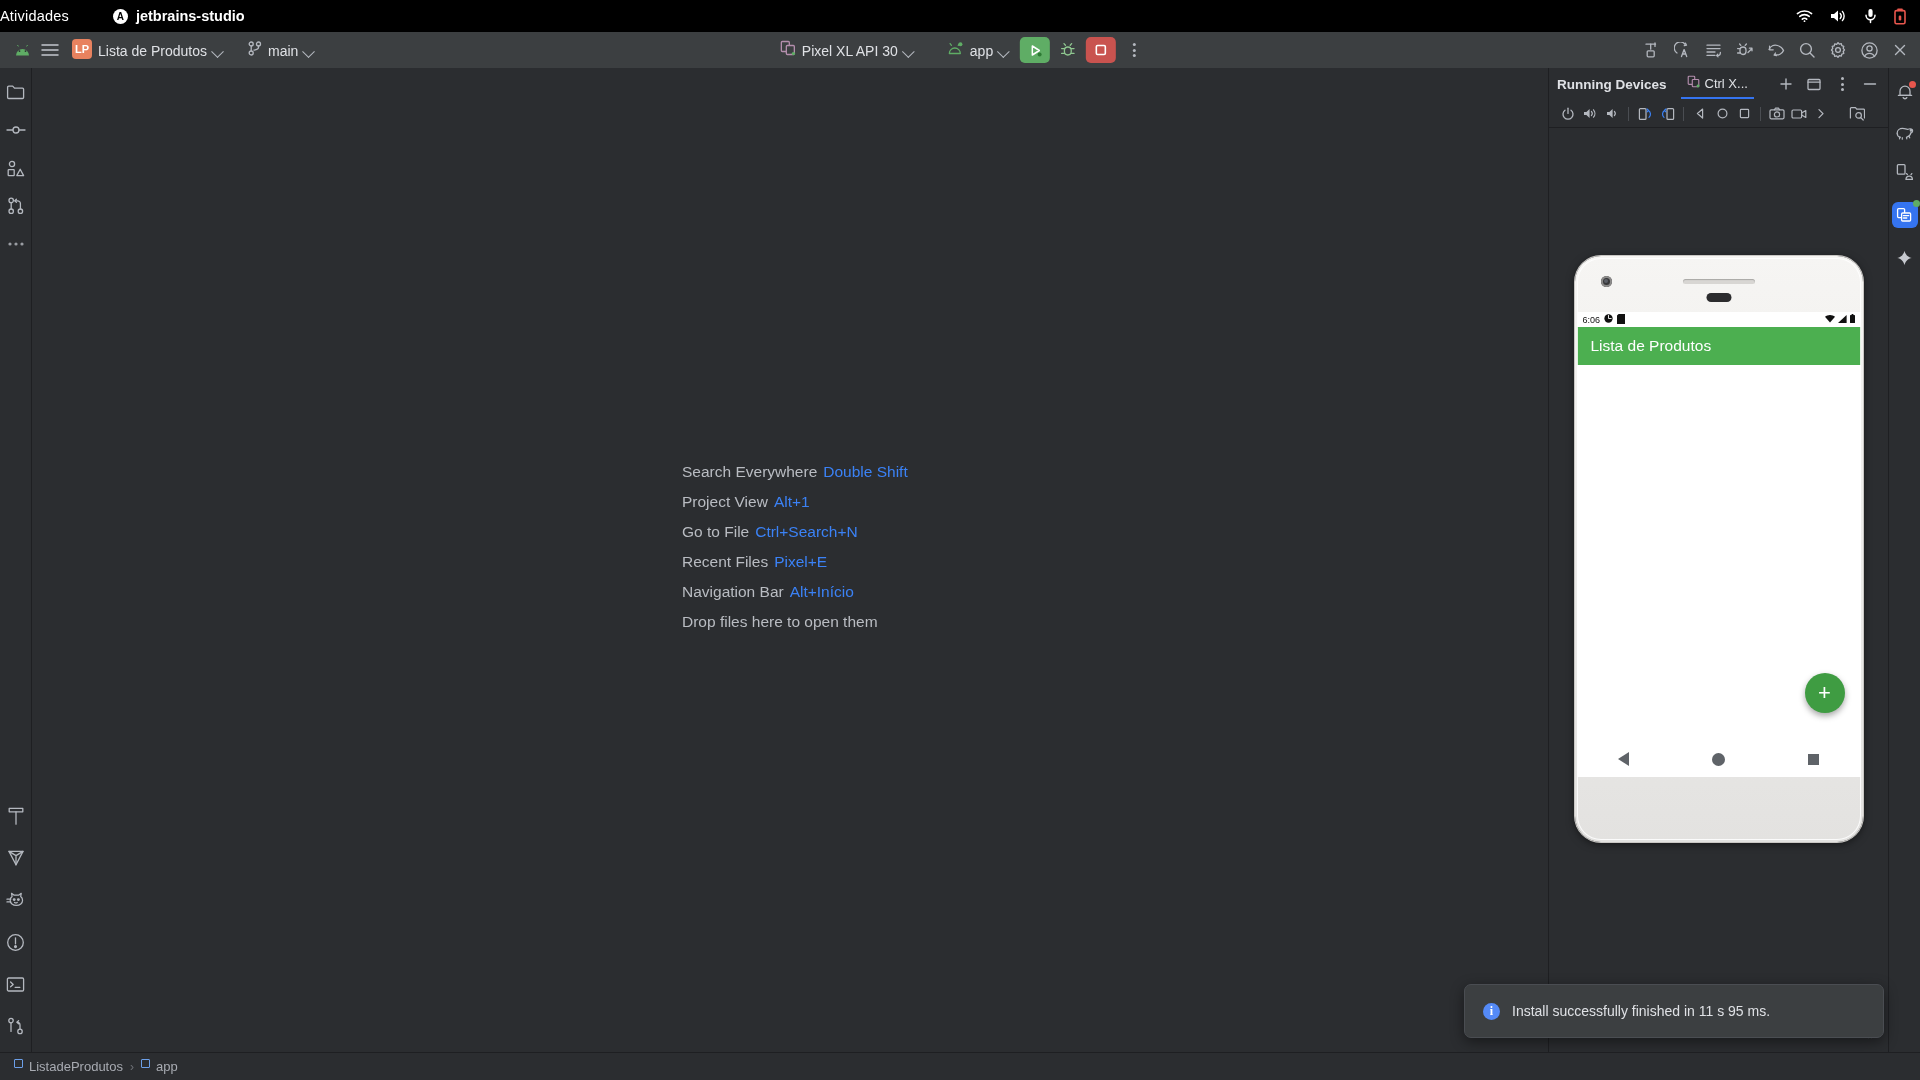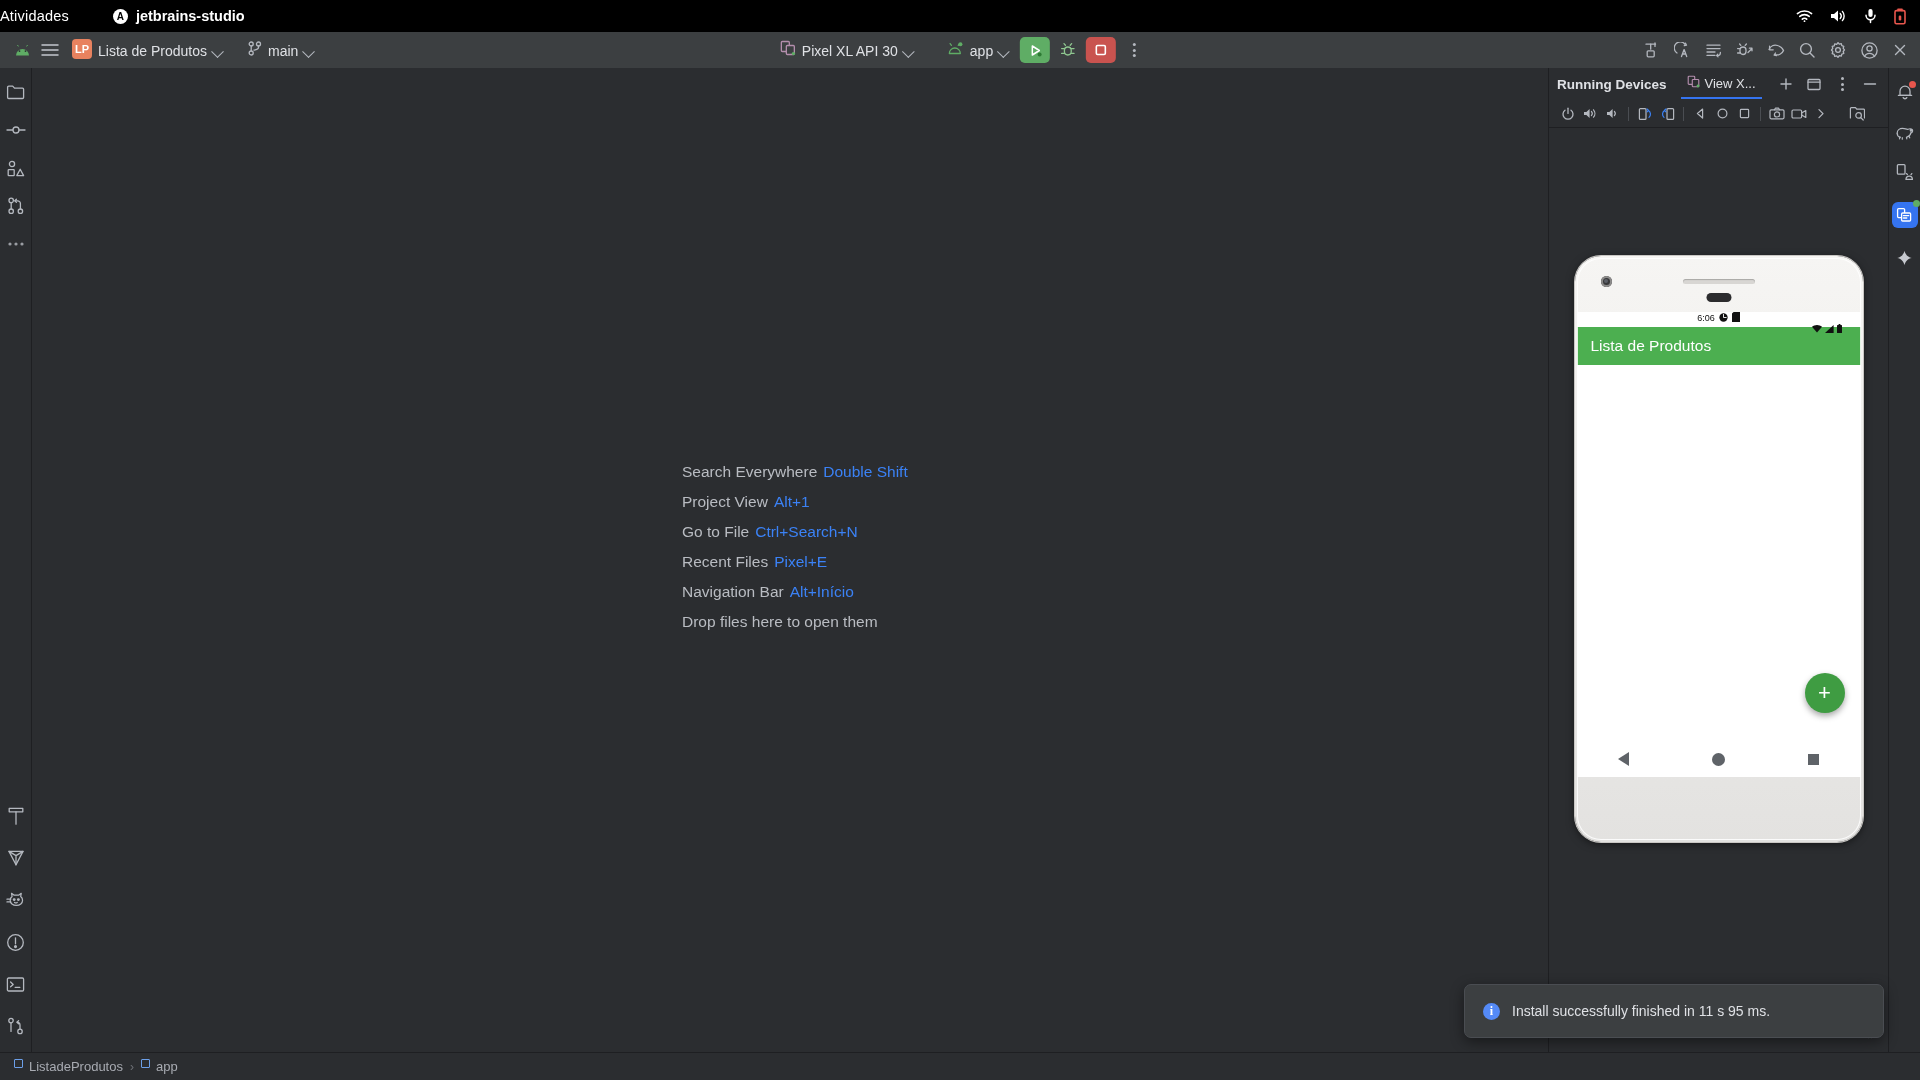--- a/index.html
+++ b/index.html
@@ -99,21 +99,21 @@
   .phone:after{ content:""; position:absolute; inset:2px; border-radius:24px;
     box-shadow: inset 0 0 0 1px rgba(255,255,255,.85); pointer-events:none;}
   .p-cam { position:absolute; left:26px; top:20px; width:11px; height:11px; border-radius:50%;
     background:#38383a; box-shadow: inset 0 0 0 2px #8d8c8b;}
   .p-cam:after{content:"";position:absolute;left:3px;top:2.5px;width:4px;height:4px;border-radius:50%;background:#5c5f66;}
   .p-speaker { position:absolute; left:50%; transform:translateX(-50%); top:23px; width:72px; height:5px;
     border-radius:3px; background:#d8d6d3; box-shadow: inset 0 1px 1px rgba(0,0,0,.22);}
   .p-sensor { position:absolute; left:50%; transform:translateX(-50%); top:37px; width:25px; height:9px;
     border-radius:5px; background:#2c2c2e;}
   .p-screen { position:absolute; left:2px; top:56px; width:284px; height:465px; background:#fff; overflow:hidden;}
-  .p-status { height:15px; background:#fff; display:flex; align-items:center; padding:0 19px; font-size:9px; color:#111;flex-direction:column;}
+  .p-status { height:15px; background:#fff; display:flex; align-items:center; padding:0 6px; font-size:9px; color:#111;}
   .p-status .l{display:flex;align-items:center;gap:4px;}
   .p-status .r{margin-left:auto;display:flex;align-items:center;gap:3px;}
   .p-appbar { height:38px; background:#4caf50; display:flex; align-items:center; padding-left:14px;
     color:#fff; font-size:15.5px;}
   .p-body { position:relative; height:calc(100% - 15px - 38px); background:#fff;}
   .p-fab { position:absolute; right:16px; bottom:64px; width:40px; height:40px; border-radius:50%;
     background:#3f9c42; color:#fff; display:flex; align-items:center; justify-content:center;
     font-size:22px; font-weight:300; box-shadow:0 3px 6px rgba(0,0,0,.35); line-height:1;}
   .p-nav { position:absolute; left:0; bottom:0; width:100%; height:36px; background:#fff;
     display:flex; align-items:center; justify-content:space-around;}
@@ -491,21 +491,21 @@
     <div class="dev-header">
       <span class="dev-title">Running Devices</span>
       <span class="dev-tab">
         <span>
           <svg width="13" height="13" viewBox="0 0 16 16" fill="none" stroke="#b48ead" stroke-width="1.4">
             <rect x="1.5" y="1.5" width="8" height="10" rx="1"></rect>
             <rect x="6.5" y="5.5" width="8" height="9" rx="1" fill="#2b2d30"></rect>
             <circle cx="13.6" cy="13.6" r="1.8" fill="#5fad65" stroke="none"></circle>
           </svg>
         </span>
-        <span>View X...</span>
+        <span>Ctrl X...</span>
       </span>
       <span class="dev-hdr-actions">
         <span class="dtb">
           <svg width="14" height="14" viewBox="0 0 14 14" stroke="#b4b8bf" stroke-width="1.4">
               <path d="M7 2v10M2 7h10"></path>
             </svg>
         </span>
         <span class="dtb">
           <svg width="14" height="13" viewBox="0 0 14 13" fill="none" stroke="#b4b8bf" stroke-width="1.3">
               <rect x="1" y="1.5" width="12" height="10" rx="1"></rect>

